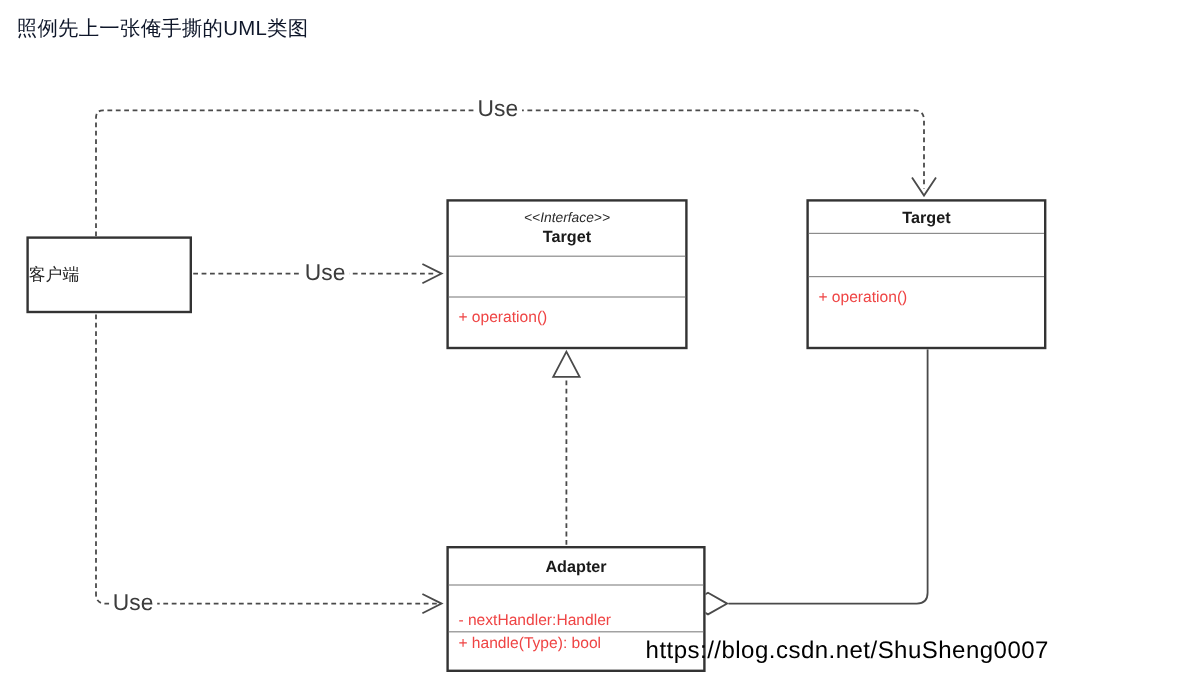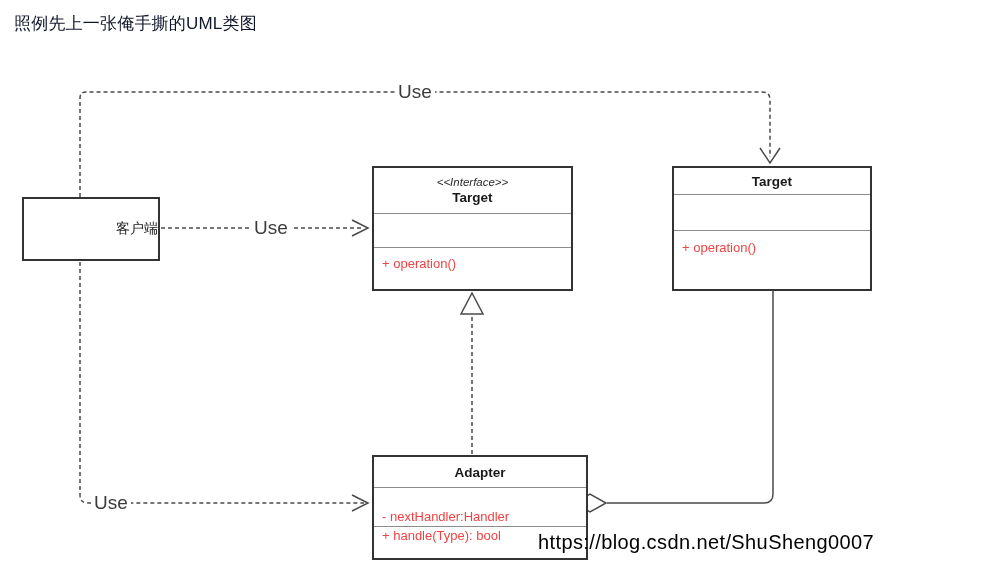--- a/index.html
+++ b/index.html
@@ -60,21 +60,21 @@
     font-size: 13px;
     color: #ef4444;
     line-height: 18px;
     padding-left: 8px;
     white-space: nowrap;
   }
   
   .client-box {
     left: 22px; top: 197px;
     width: 138px; height: 64px;
-    align-items: flex-end;
+    align-items: flex-start;
     justify-content: center;
   }
   .client-label { font-size: 14px; color: #222222; }
   
   .target-box { left: 372px; top: 166px; width: 201px; height: 125px; }
   .target-box .uml-header { height: 45px; padding-top: 0; }
   .target-box .empty-sec { height: 34px; }
   .target-box .method-sec { flex: 1; padding-top: 7px; }
   
   .adaptee-box { left: 672px; top: 166px; width: 200px; height: 125px; }

